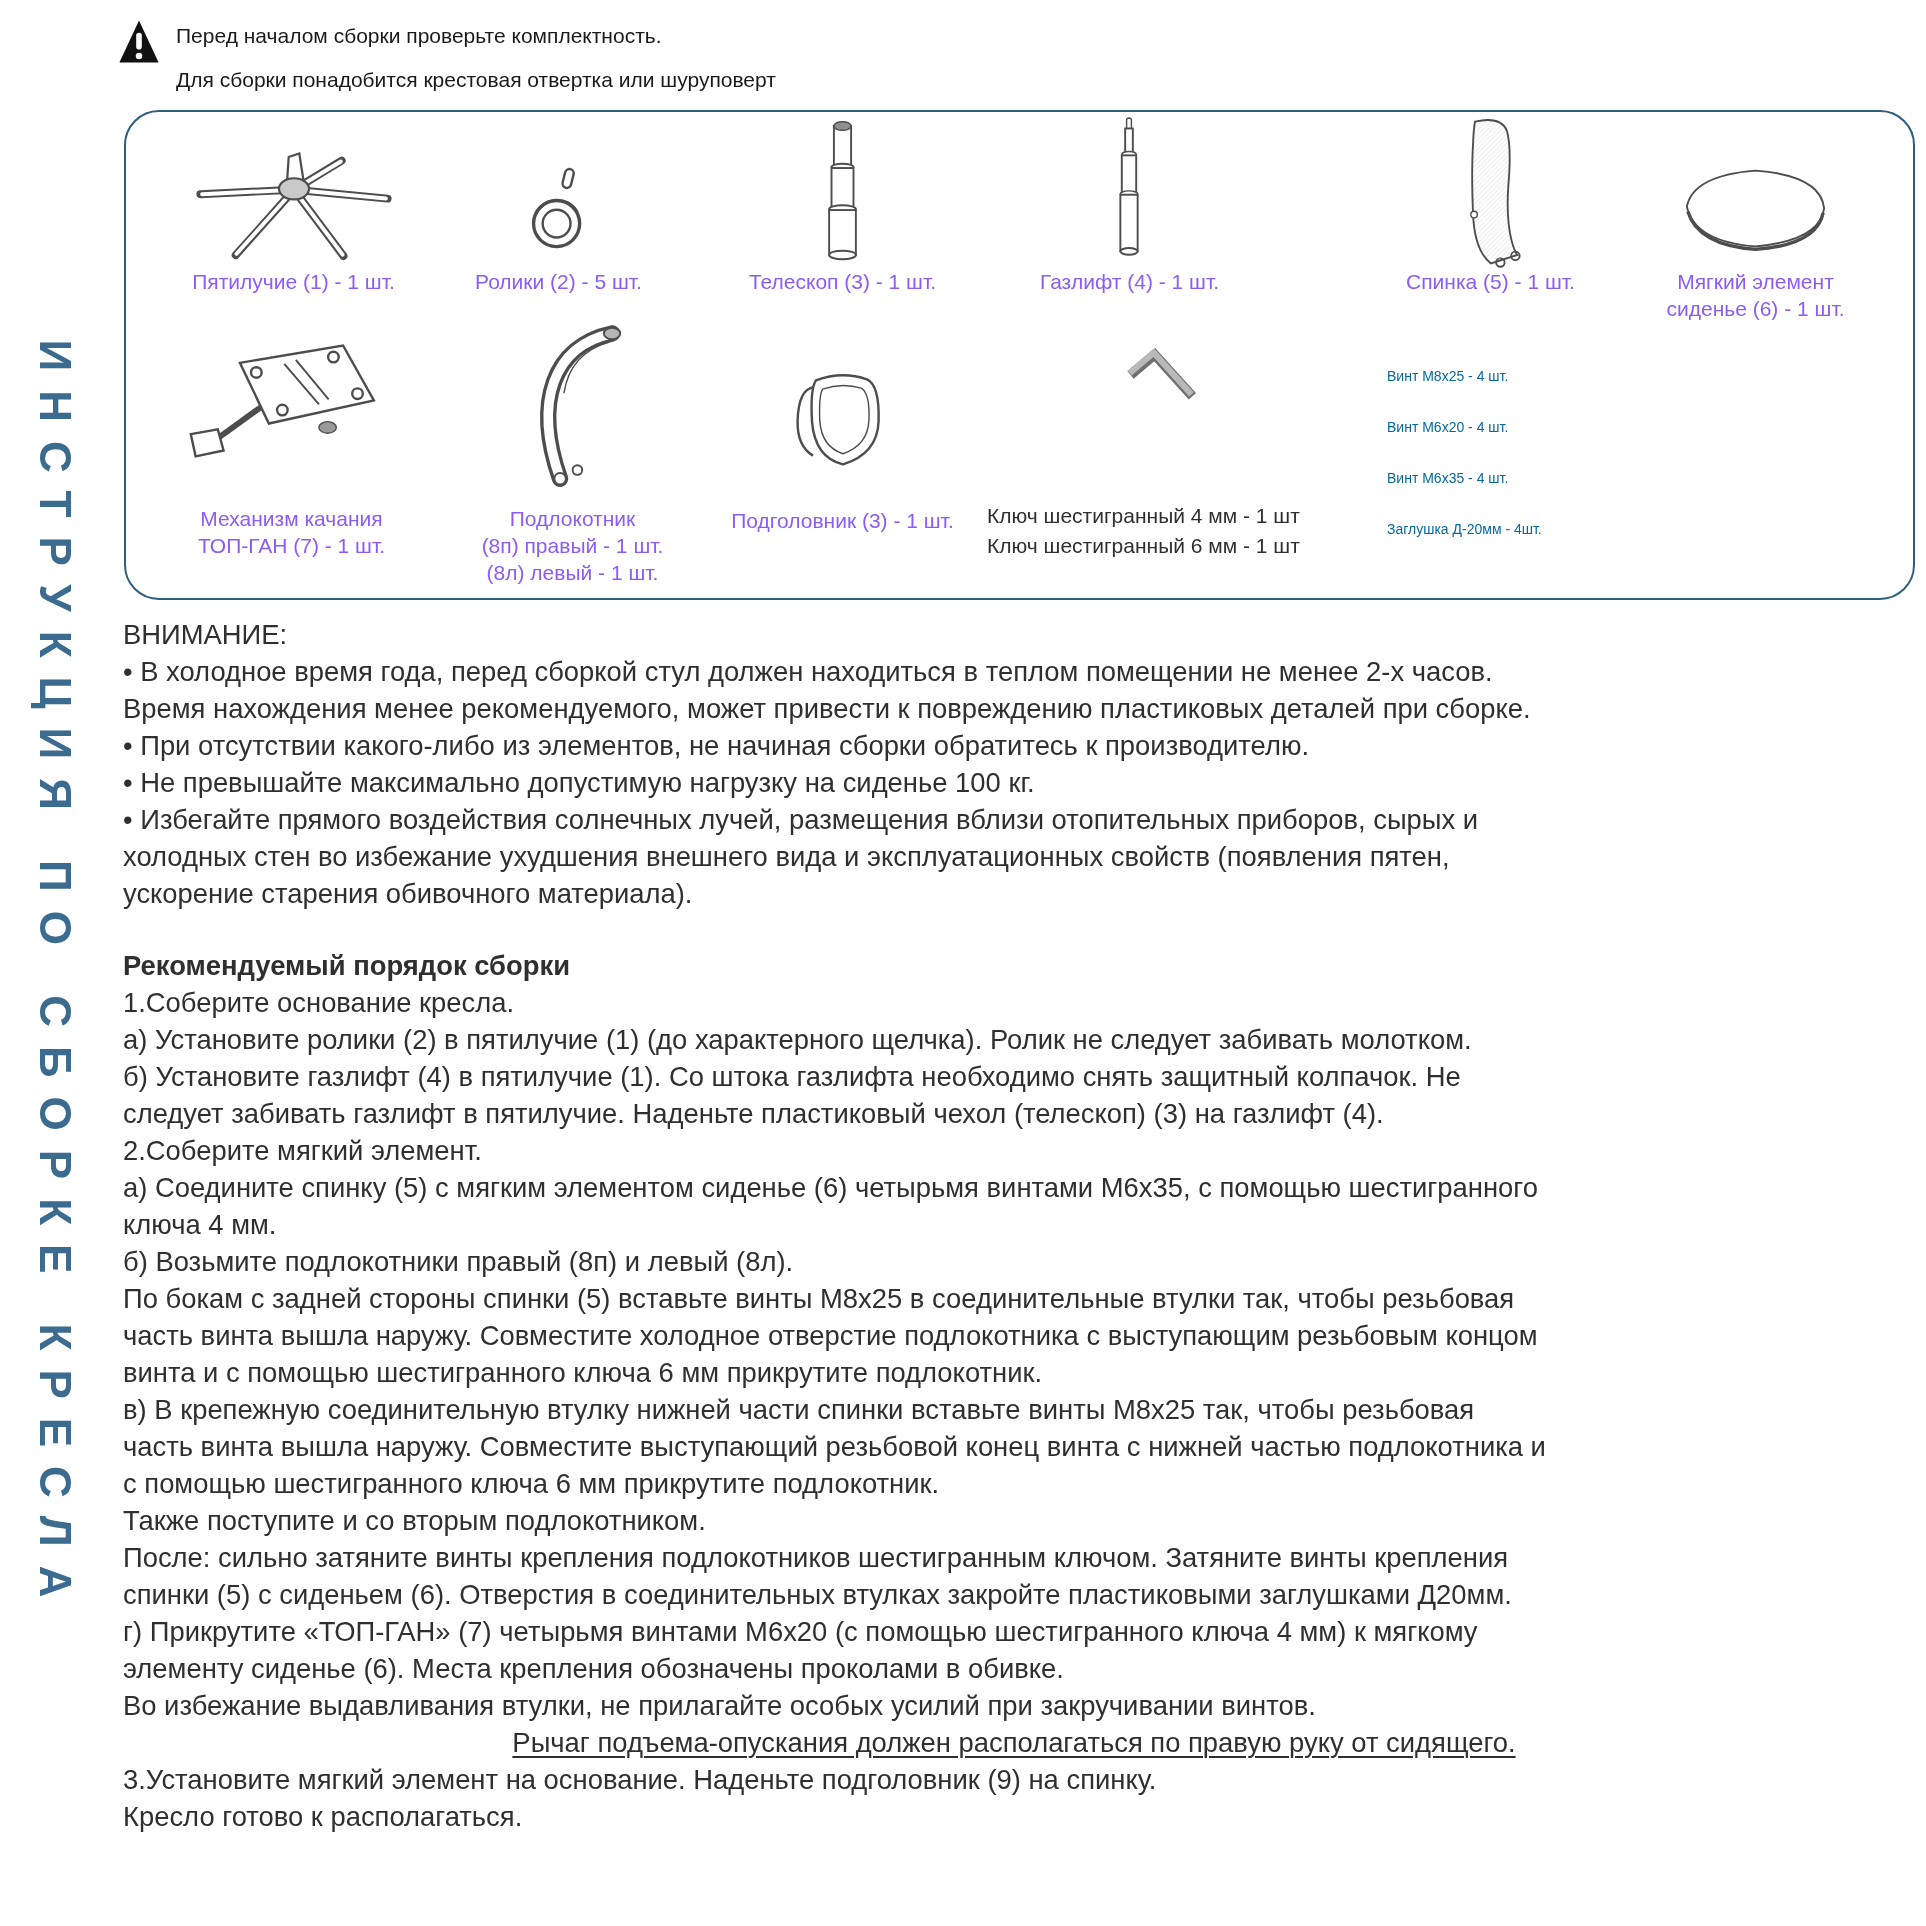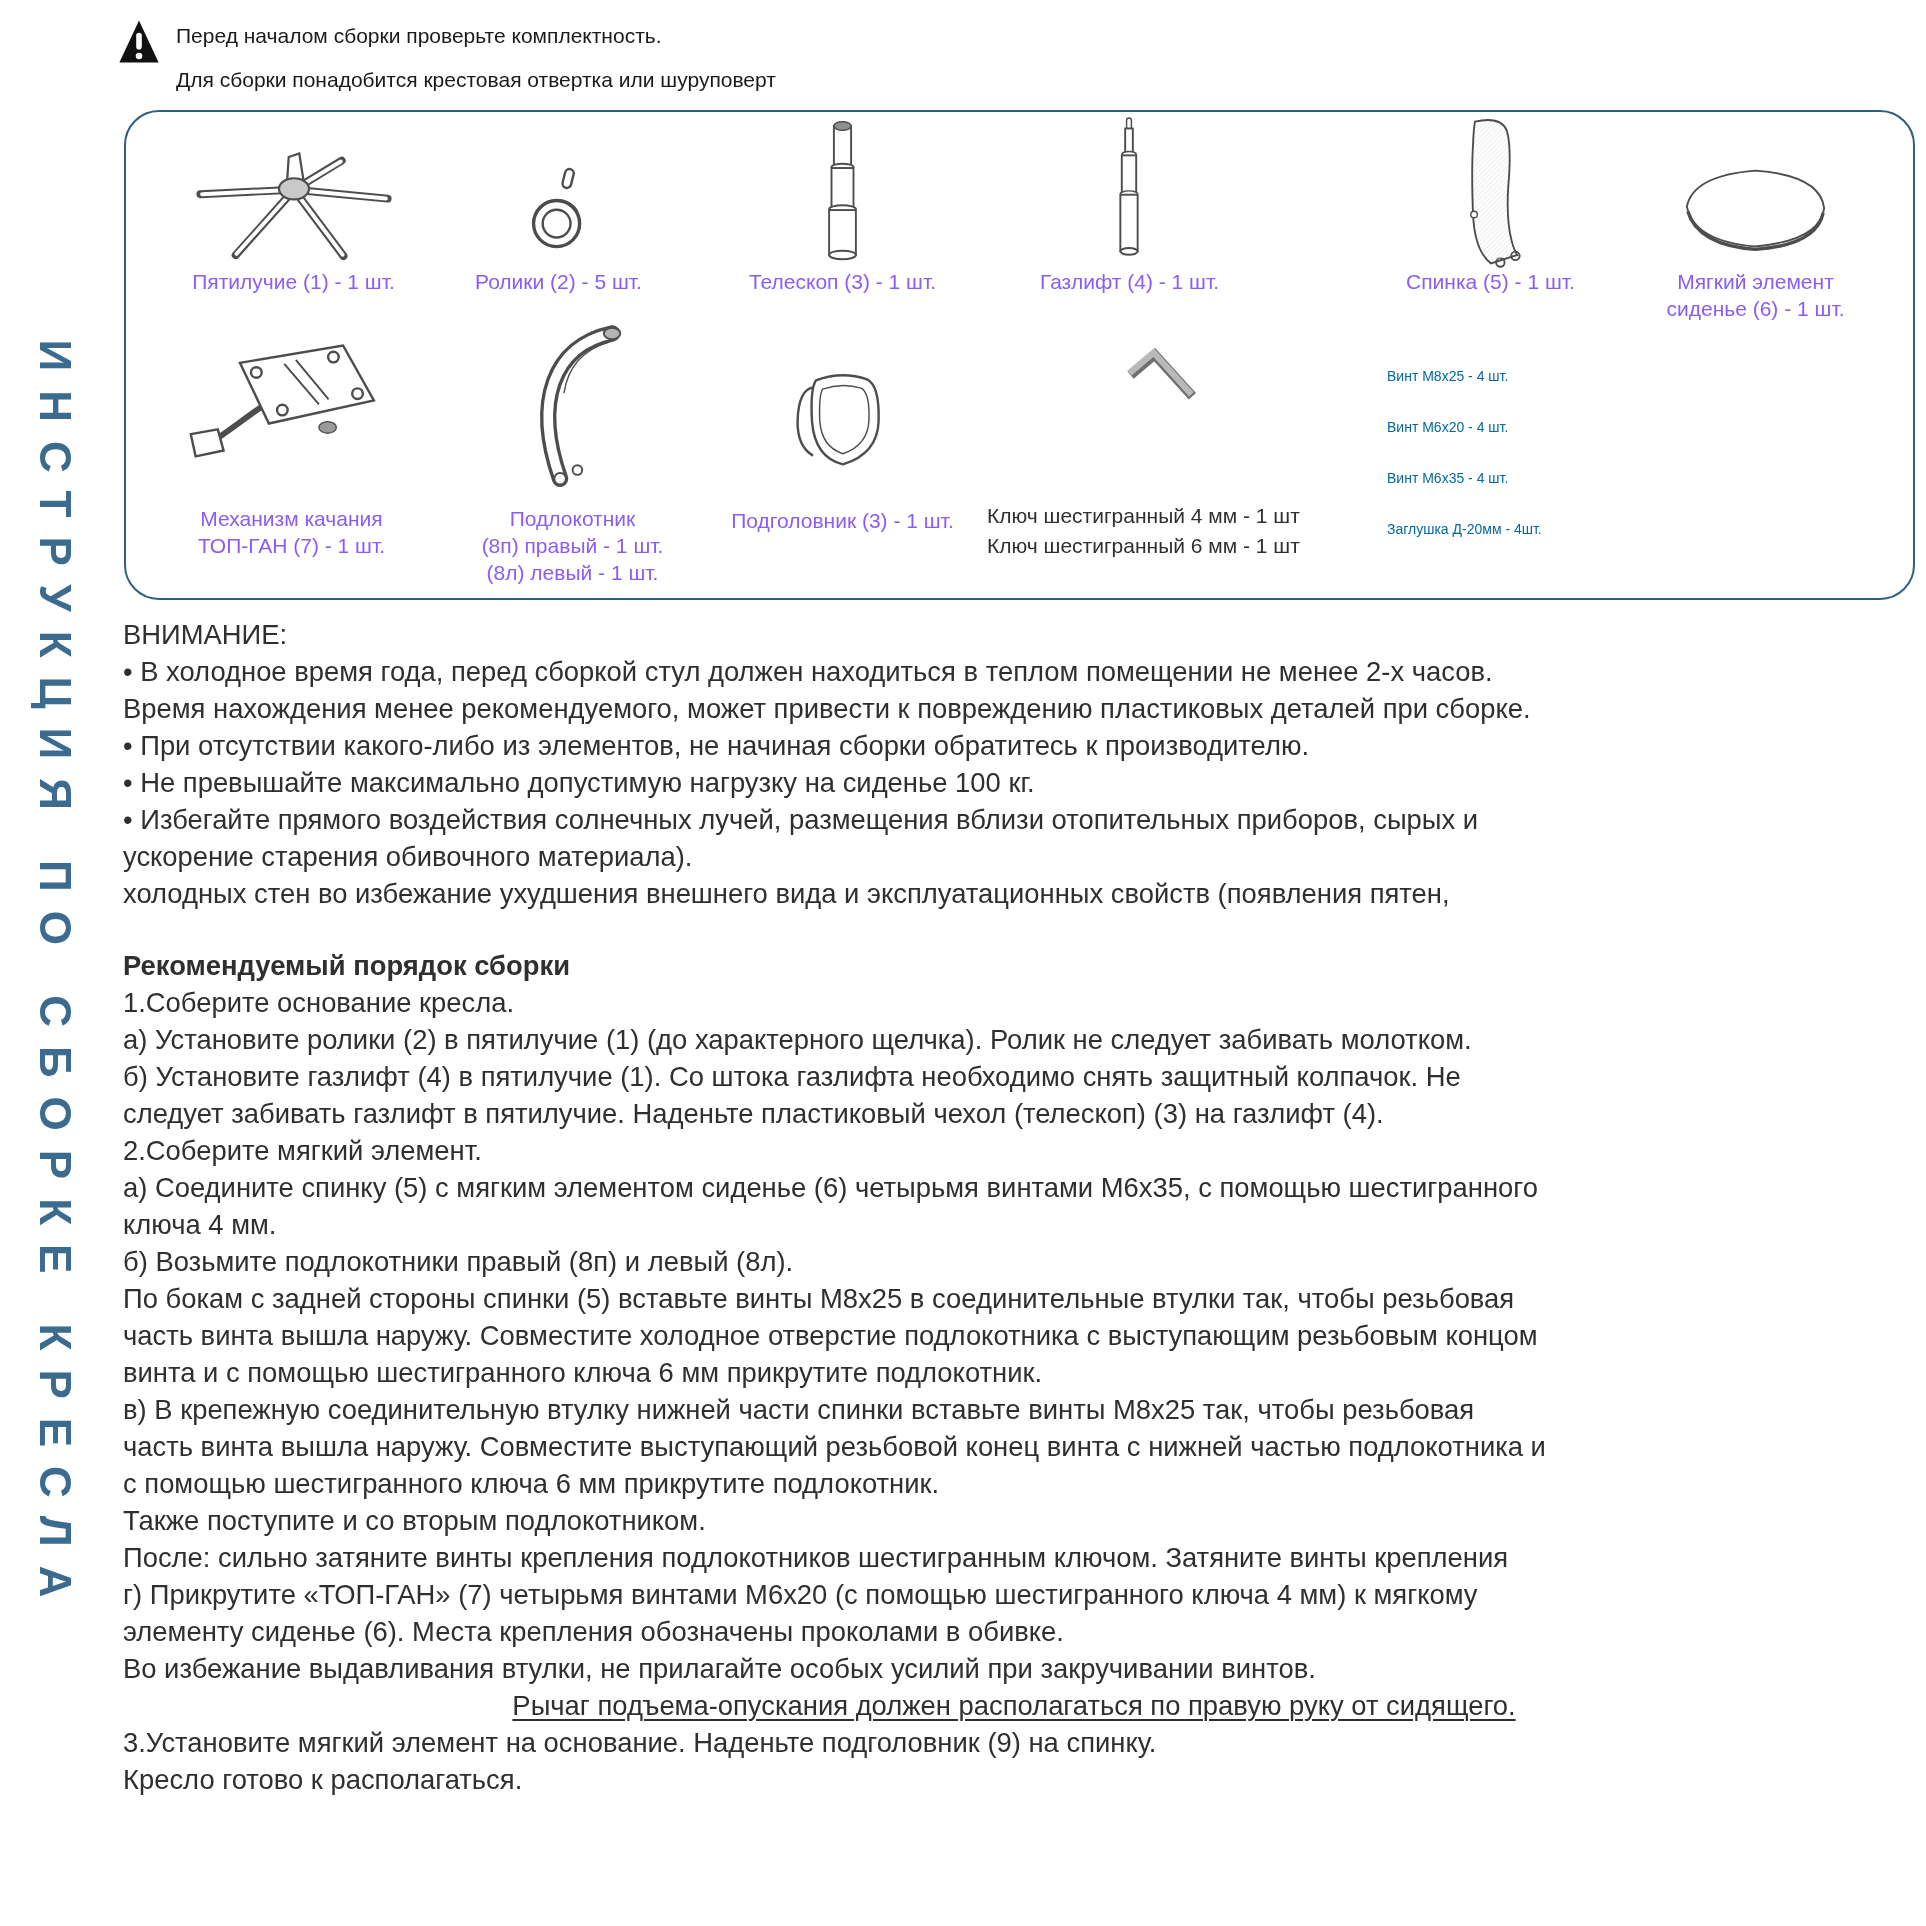--- a/index.html
+++ b/index.html
@@ -168,40 +168,41 @@
     <div class="hw">Заглушка Д-20мм - 4шт.</div>
   </div>
 
   <div class="bodytext">
     <div>ВНИМАНИЕ:</div>
     <div>• В холодное время года, перед сборкой стул должен находиться в теплом помещении не менее 2-х часов.</div>
     <div>Время нахождения менее рекомендуемого, может привести к повреждению пластиковых деталей при сборке.</div>
     <div>• При отсутствии какого-либо из элементов, не начиная сборки обратитесь к производителю.</div>
     <div>• Не превышайте максимально допустимую нагрузку на сиденье 100 кг.</div>
     <div>• Избегайте прямого воздействия солнечных лучей, размещения вблизи отопительных приборов, сырых и</div>
+    <div>холодных стен во избежание ухудшения внешнего вида и эксплуатационных свойств (появления пятен,</div>
     <div>ускорение старения обивочного материала).</div>
-    <div>холодных стен во избежание ухудшения внешнего вида и эксплуатационных свойств (появления пятен,</div>
     <div class="gap"></div>
     <div class="bold">Рекомендуемый порядок сборки</div>
     <div>1.Соберите основание кресла.</div>
     <div>а) Установите ролики (2) в пятилучие (1) (до характерного щелчка). Ролик не следует забивать молотком.</div>
     <div>б) Установите газлифт (4) в пятилучие (1). Со штока газлифта необходимо снять защитный колпачок. Не</div>
     <div>следует забивать газлифт в пятилучие. Наденьте пластиковый чехол (телескоп) (3) на газлифт (4).</div>
     <div>2.Соберите мягкий элемент.</div>
     <div>а) Соедините спинку (5) с мягким элементом сиденье (6) четырьмя винтами М6х35, с помощью шестигранного</div>
     <div>ключа 4 мм.</div>
     <div>б) Возьмите подлокотники правый (8п) и левый (8л).</div>
     <div>По бокам с задней стороны спинки (5) вставьте винты М8х25 в соединительные втулки так, чтобы резьбовая</div>
     <div>часть винта вышла наружу. Совместите холодное отверстие подлокотника с выступающим резьбовым концом</div>
     <div>винта и с помощью шестигранного ключа 6 мм прикрутите подлокотник.</div>
     <div>в) В крепежную соединительную втулку нижней части спинки вставьте винты М8х25 так, чтобы резьбовая</div>
     <div>часть винта вышла наружу. Совместите выступающий резьбовой конец винта с нижней частью подлокотника и</div>
     <div>с помощью шестигранного ключа 6 мм прикрутите подлокотник.</div>
     <div>Также поступите и со вторым подлокотником.</div>
     <div>После: сильно затяните винты крепления подлокотников шестигранным ключом. Затяните винты крепления</div>
+    <div>спинки (5) с сиденьем (6). Отверстия в соединительных втулках закройте пластиковыми заглушками Д20мм.</div>
     <div>г) Прикрутите «ТОП-ГАН» (7) четырьмя винтами М6х20 (с помощью шестигранного ключа 4 мм) к мягкому</div>
     <div>элементу сиденье (6). Места крепления обозначены проколами в обивке.</div>
     <div>Во избежание выдавливания втулки, не прилагайте особых усилий при закручивании винтов.</div>
     <div class="u">Рычаг подъема-опускания должен располагаться по правую руку от сидящего.</div>
     <div>3.Установите мягкий элемент на основание. Наденьте подголовник (9) на спинку.</div>
     <div>Кресло готово к располагаться.</div>
   </div>
 
 </div>
 

